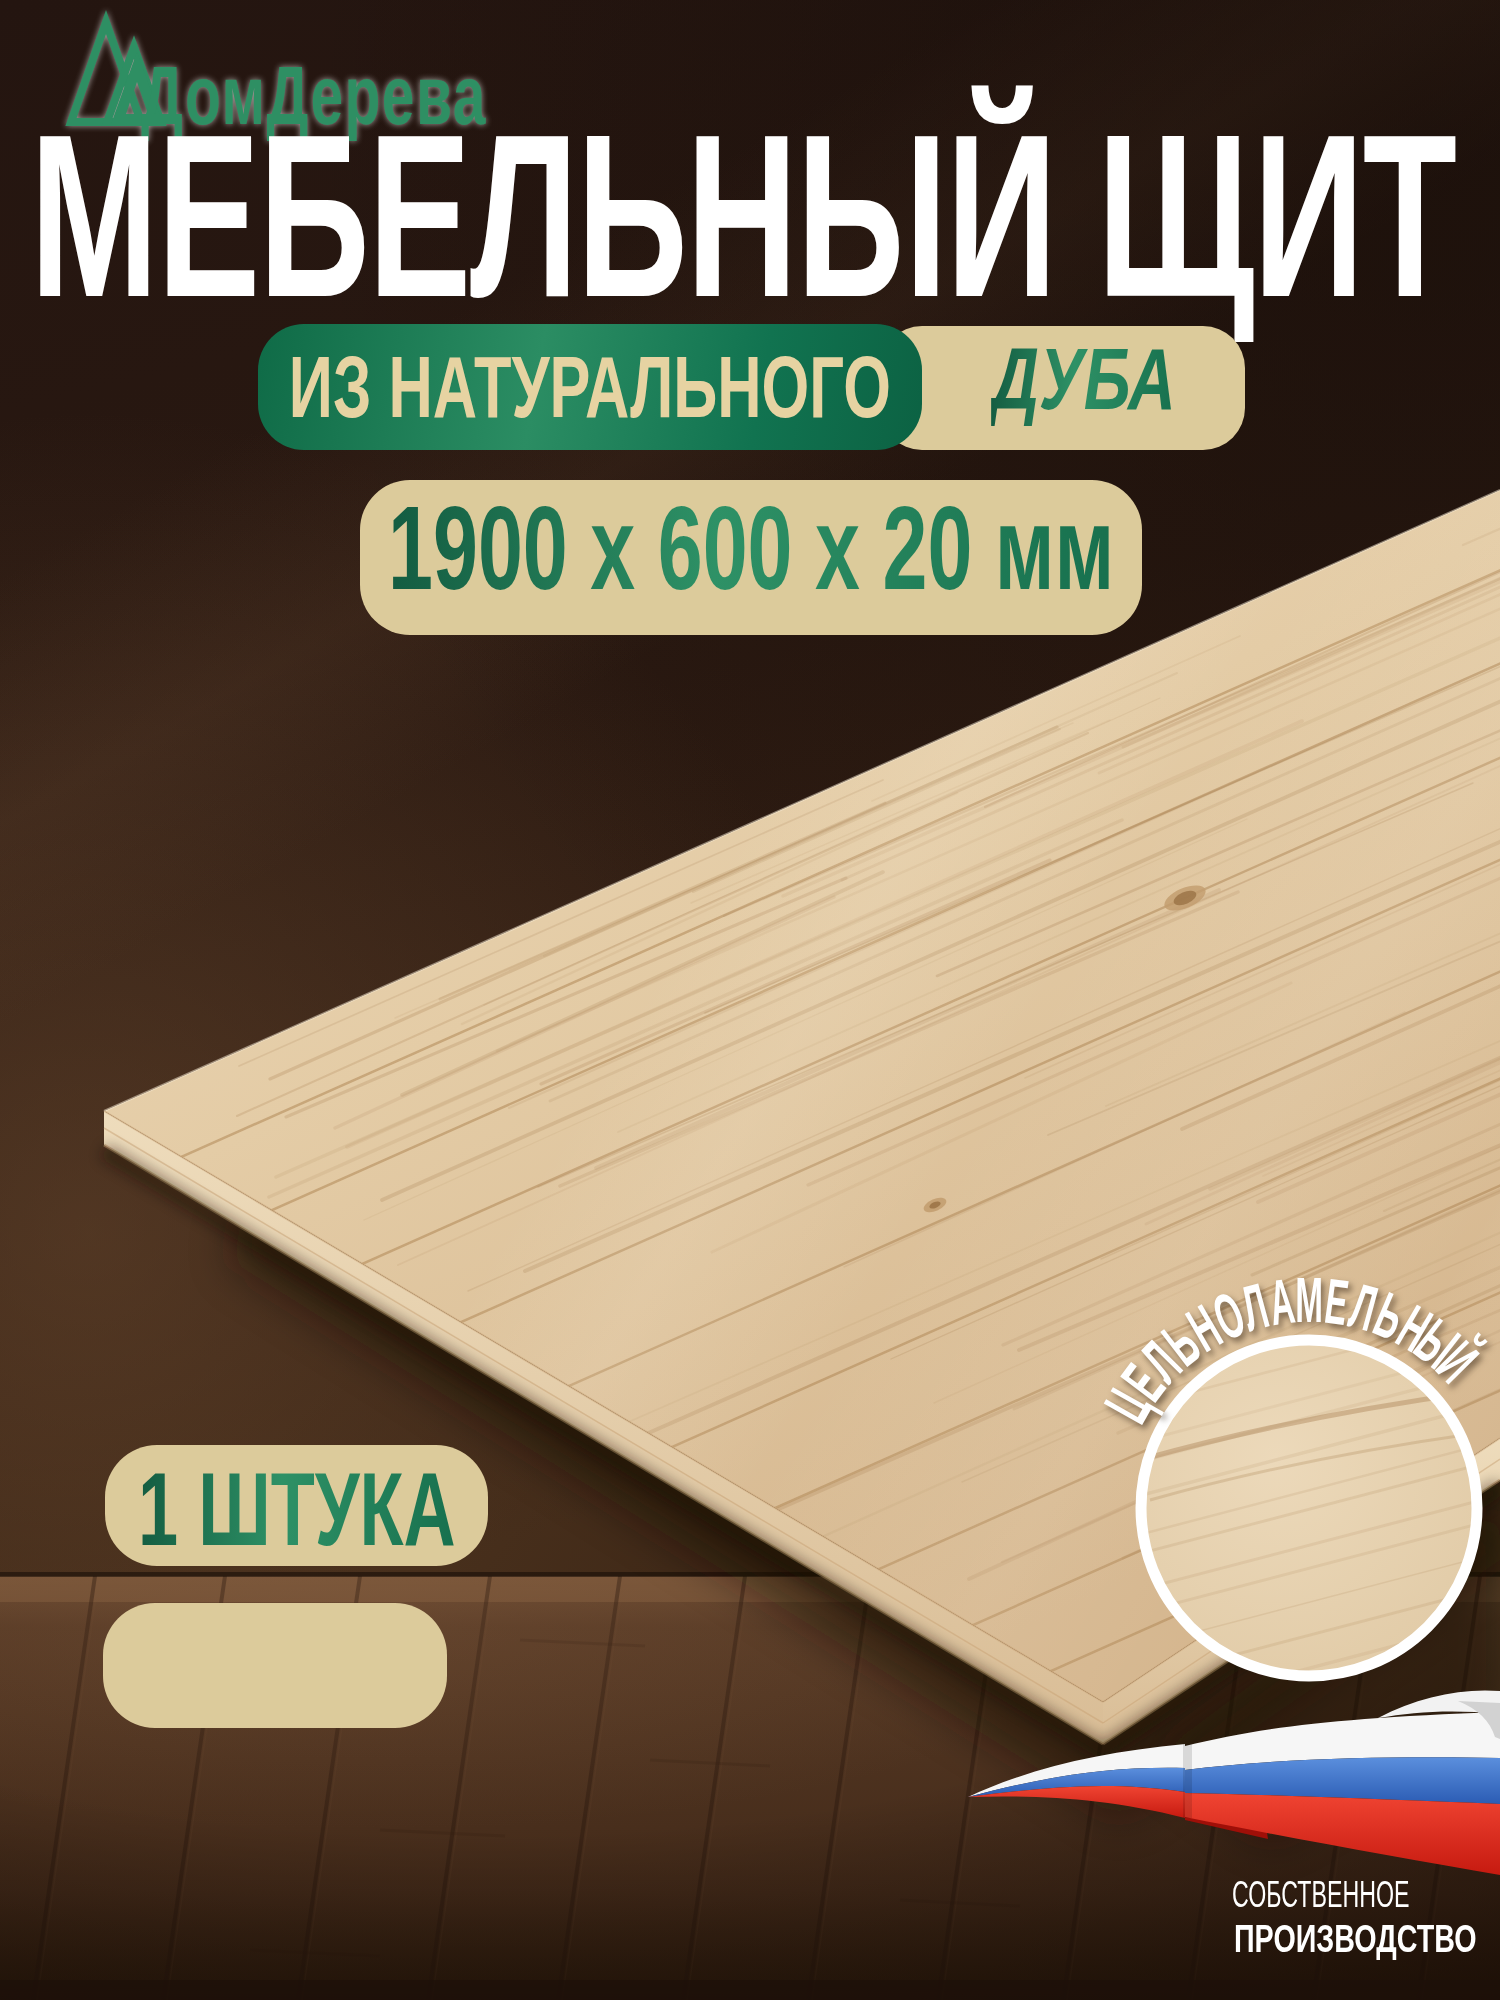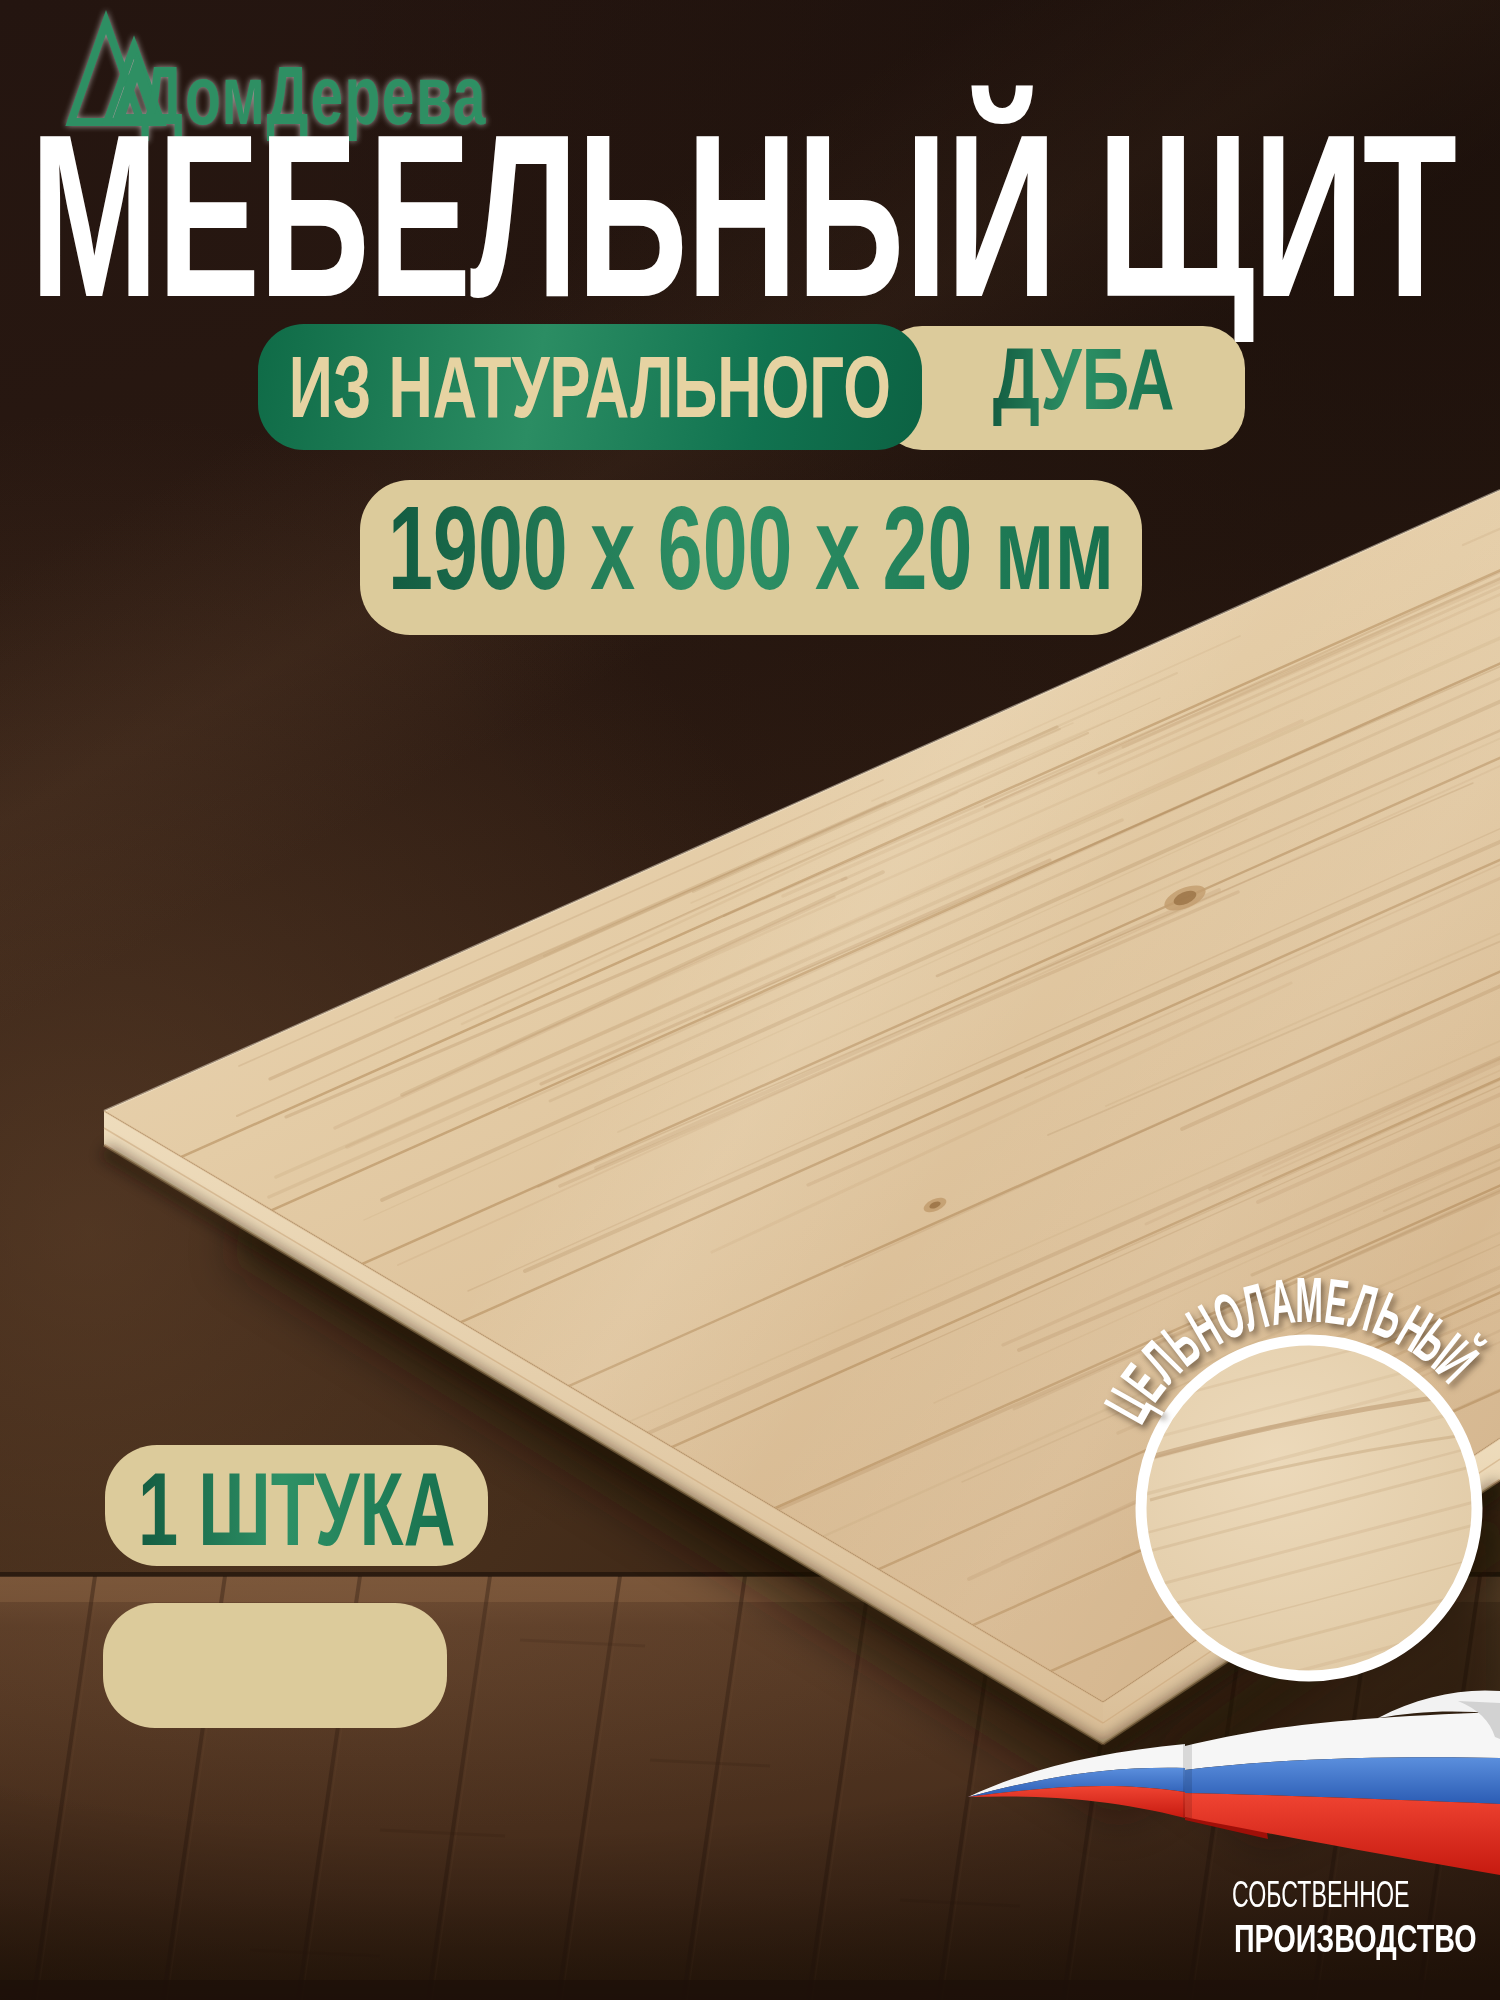--- a/index.html
+++ b/index.html
@@ -351,21 +351,21 @@
 </div>
 
 <div class="pill" style="left:880px;top:326px;width:365px;height:124px;border-radius:42px;"></div>
 
 <div class="abs" style="left:258px;top:324px;width:664px;height:126px;border-radius:46px;background:linear-gradient(100deg,#0f6b47 0%,#2b8d63 42%,#117350 75%,#0c6243 100%);"></div>
 
 <div class="abs" style="left:258px;top:324px;width:664px;height:126px;display:flex;align-items:center;justify-content:center;">
   <div style="font-weight:bold;font-size:88px;color:#e6d3a2;white-space:nowrap;transform:scaleX(0.697);">ИЗ НАТУРАЛЬНОГО</div>
 </div>
 
-<div class="abs" style="left:922px;top:326px;width:323px;height:124px;display:flex;align-items:center;justify-content:center;">
+<div class="abs" style="left:922px;top:326px;width:323px;height:124px;display:flex;align-items:center;justify-content:center;font-style:italic;">
   <div class="gtxt" style="font-weight:bold;font-size:87px;white-space:nowrap;transform:scaleX(0.76);margin-top:-19px;">ДУБА</div>
 </div>
 
 <div class="pill" style="left:360px;top:480px;width:782px;height:155px;border-radius:50px;"></div>
 
 <div class="abs" style="left:360px;top:480px;width:782px;height:155px;display:flex;justify-content:center;">
   <div class="gtxt" style="font-weight:bold;font-size:118px;white-space:nowrap;transform:scaleX(0.685);">1900 х 600 х 20 мм</div>
 </div>
 
 <div class="pill" style="left:105px;top:1445px;width:383px;height:121px;border-radius:52px;"></div>

